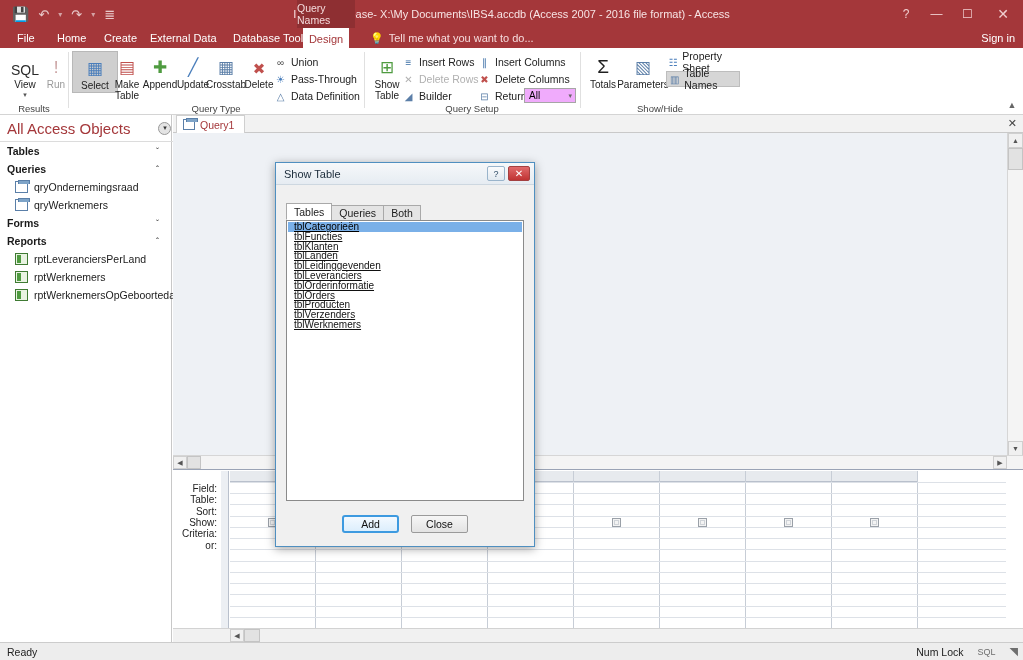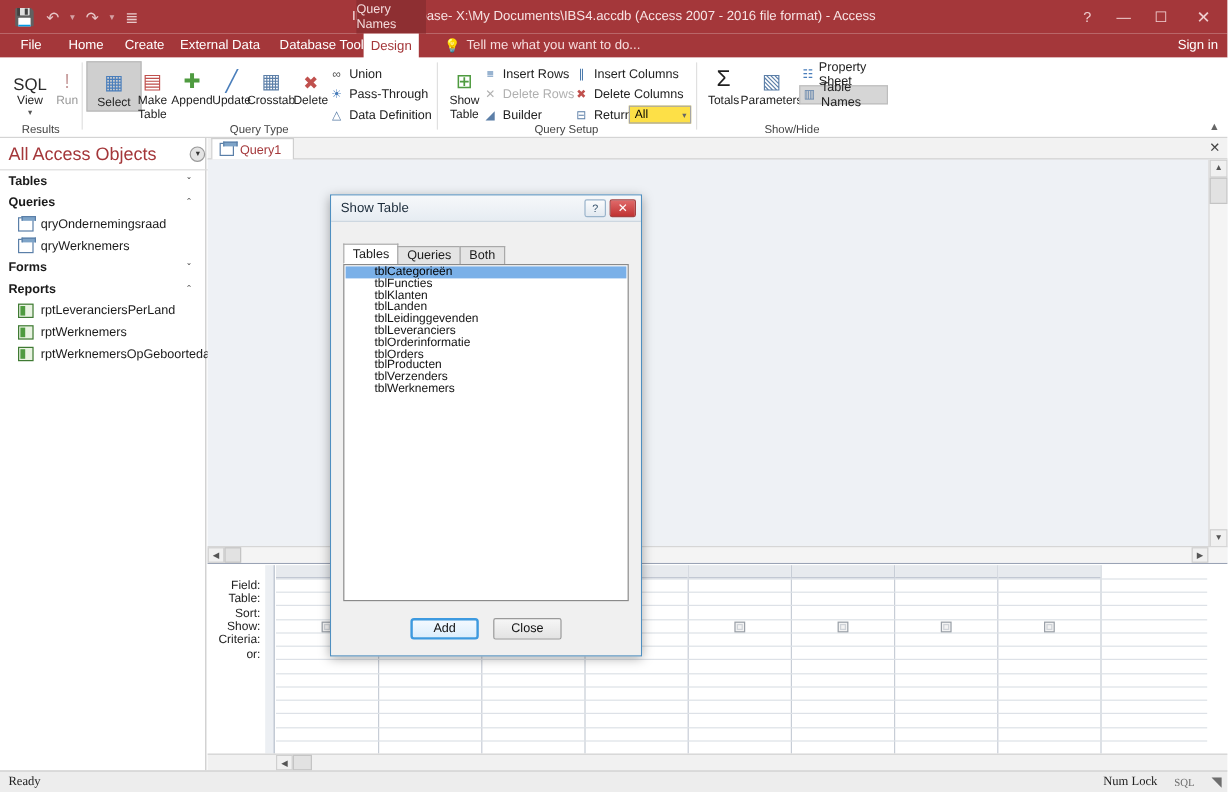--- a/index.html
+++ b/index.html
@@ -235,21 +235,21 @@
   }
   .grid-hscroll {
     position: absolute; left: 0; bottom: 0; width: 850px; height: 14px;
     background: #f1f1f1; border-top: 1px solid #d2d2d2;
   }
 
   
   .statusbar {
     position: absolute; left: 0; bottom: 0; width: 1023px; height: 18px;
     background: #ededed; border-top: 1px solid #cccccc;
-    display: flex; align-items: center; font-family: Liberation Serif, serif;
+    display: flex; align-items: center;
   }
   .status-left { padding-left: 7px; font-size: 10.5px; color: #222; }
   .status-right {
     position: absolute; right: 5px; display: flex; align-items: center; gap: 14px;
     font-size: 10.5px; color: #222;
   }
   .status-icon { color: #6e6e6e; font-size: 9px; }
 
   
   .dlg {
@@ -291,22 +291,22 @@
     background: #e4e4e4; border: 1px solid #a9a9a9; border-bottom: none;
     margin-right: -1px;
   }
   .dtab.active { background: #ffffff; height: 17px; border-bottom: 1px solid #ffffff; }
   .listbox {
     position: absolute; left: 10px; top: 35px; width: 238px; height: 281px;
     background: #ffffff; border: 1px solid #8a8a8a;
     padding: 1px;
   }
   .listitem {
-    height: 9.8px; line-height: 9.8px; padding-left: 24px;
-    font-size: 10px; color: #111; white-space: nowrap;
+    height: 9.8px; line-height: 9.8px; padding-left: 6px;
+    font-size: 10px; color: #111; white-space: nowrap; text-decoration: underline;
   }
   .listitem.selected { background: #7ab0e8; color: #000000; }
   .dlg-btns {
     position: absolute; left: 0; bottom: 13px; width: 100%;
     display: flex; justify-content: center; gap: 12px;
   }
   .dbtn {
     width: 57px; height: 18px; font-size: 10.5px; color: #101010;
     display: flex; align-items: center; justify-content: center;
     background: linear-gradient(to bottom, #f6f6f6, #e3e3e3);
@@ -435,21 +435,21 @@
         <span>Insert Columns</span>
       </div>
       <div class="smallbtn" style="left:112px;top:23px;">
         <span class="sicon" style="color:#c0504d;">✖</span>
         <span>Delete Columns</span>
       </div>
       <div class="smallbtn" style="left:112px;top:40px;">
         <span class="sicon" style="color:#5c7fa8;">⊟</span>
         <span>Return:</span>
       </div>
-      <div style="position:absolute;left:160px;top:40px;width:52px;height:15px;border:1px solid #a6a6a6;background:#fde047;display:flex;align-items:center;padding-left:4px;font-size:10px;">
+      <div style="position:absolute;left:160px;top:40px;width:52px;height:15px;border:1px solid #a6a6a6;background:#f0abfc;display:flex;align-items:center;padding-left:4px;font-size:10px;">
         <span>All</span>
         <span style="position:absolute;right:3px;color:#666;font-size:7px;">▾</span>
       </div>
       <div class="rgroup-label">Query Setup</div>
     </div>
     <div class="rgroup-sep" style="left:580px;"></div>
 
     <div class="rgroup" style="left:580px;width:160px;">
       <div class="bigbtn" style="left:0;">
         <div class="glyph" style="font-size:19px;color:#1f1f1f;">Σ</div>

